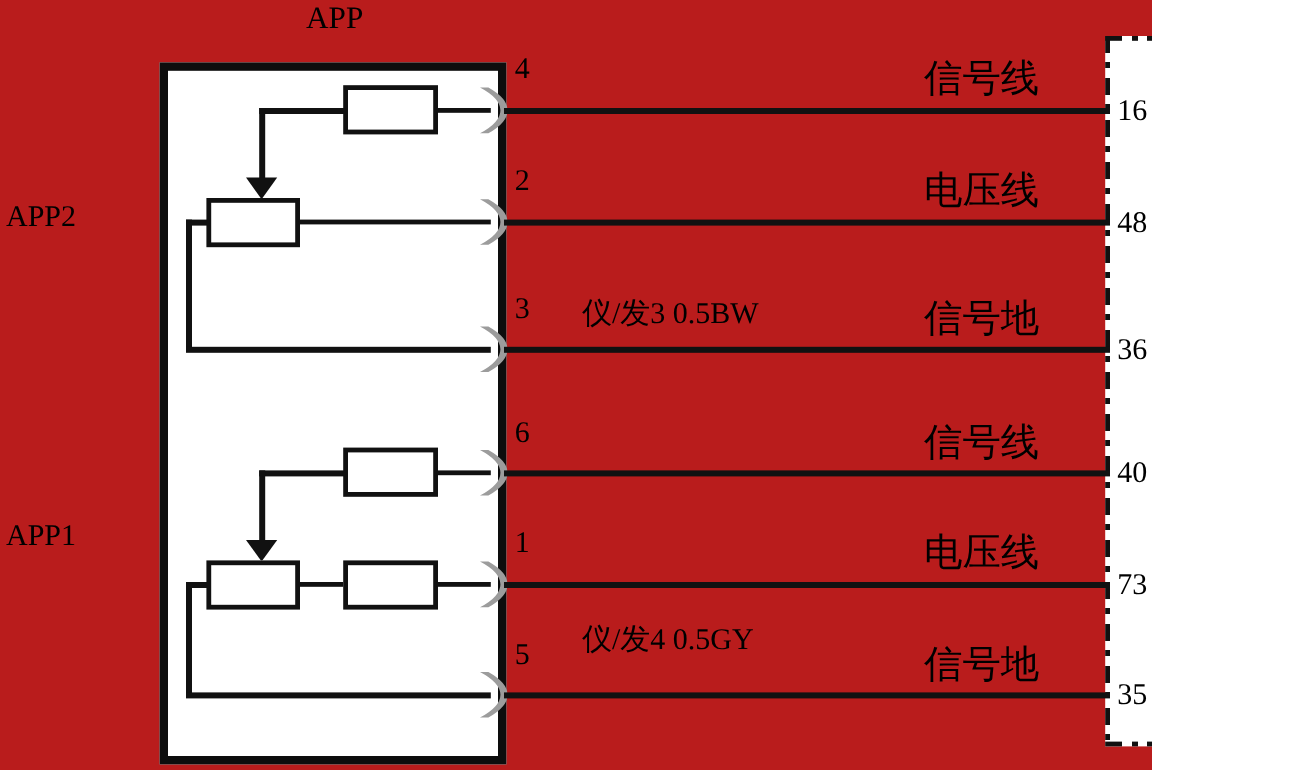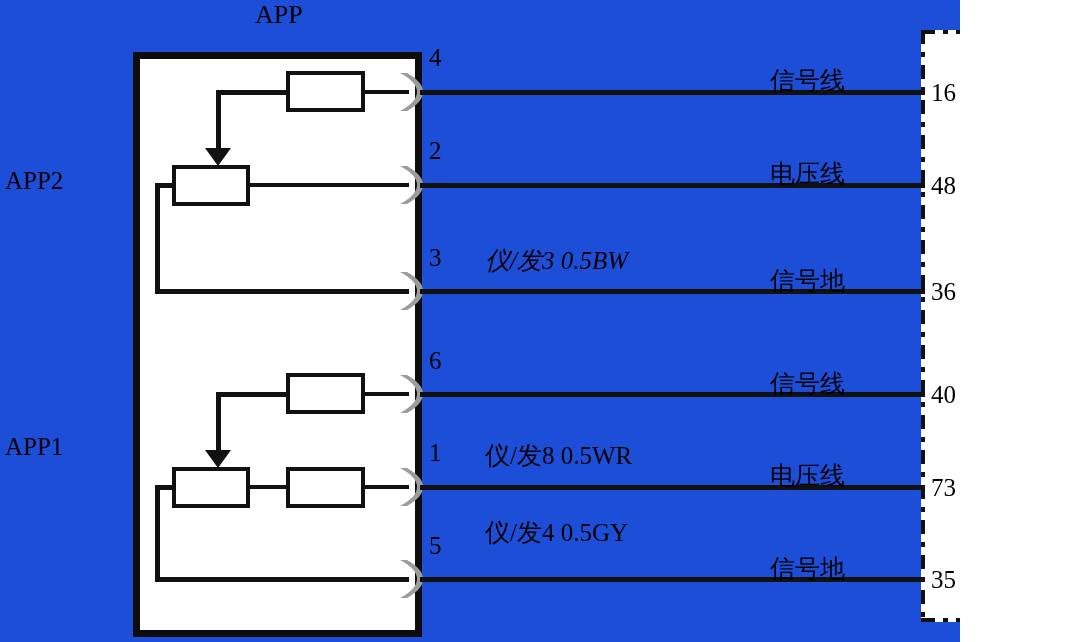--- a/index.html
+++ b/index.html
@@ -4,21 +4,21 @@
 <style>
   html,body{margin:0;padding:0;background:#ffffff;}
   body{
     font-family:"Liberation Serif","DejaVu Serif",serif;
     color:#000;
   }
   #stage{
     position:relative;
     width:960px;
     height:642px;
-    background:#1d4ed8;
+    background:#b91c1c;
     overflow:hidden;
   }
   .lbl{position:absolute;white-space:nowrap;line-height:1;}
 
   
   #app-title{left:255px;top:2px;font-size:26px;}
   #ecu-title{left:982px;top:0px;font-size:28px;}
   #app2-label{left:5px;top:168px;font-size:25px;}
   #app1-label{left:5px;top:434px;font-size:25px;}
 
@@ -84,21 +84,21 @@
     position:absolute;
     width:26px;height:44px;
     color:#9c9c9c;
     font-size:0;
   }
   .conn svg{display:block;}
 
   
   .pin-no{position:absolute;font-size:25px;}
   .wirecode{position:absolute;font-size:25px;white-space:nowrap;}
-  .func{position:absolute;font-size:25px;white-space:nowrap;margin-top:20px;}
+  .func{position:absolute;font-size:32px;white-space:nowrap;}
   .ecu-pin{position:absolute;font-size:25px;}
 
   
 </style>
 </head>
 <body>
 
 <div id="stage">
 
   <div class="lbl" id="app-title">APP</div>
@@ -186,30 +186,29 @@
 
   <div class="pin-no" style="left:429px;top:44px;">4</div>
   <div class="func" style="left:770px;top:44px;">信号线</div>
   <div class="ecu-pin" style="left:931px;top:79px;">16</div>
 
   <div class="pin-no" style="left:429px;top:137px;">2</div>
   <div class="func" style="left:770px;top:137px;">电压线</div>
   <div class="ecu-pin" style="left:931px;top:172px;">48</div>
 
   <div class="pin-no" style="left:429px;top:244px;">3</div>
-  <div class="wirecode" style="left:485px;top:244px;font-style:italic;">仪/发3  0.5BW</div>
+  <div class="wirecode" style="left:485px;top:244px;">仪/发3  0.5BW</div>
   <div class="func" style="left:770px;top:244px;">信号地</div>
   <div class="ecu-pin" style="left:931px;top:278px;">36</div>
 
   <div class="pin-no" style="left:429px;top:347px;">6</div>
   <div class="func" style="left:770px;top:347px;">信号线</div>
   <div class="ecu-pin" style="left:931px;top:381px;">40</div>
 
   <div class="pin-no" style="left:429px;top:439px;">1</div>
-  <div class="wirecode" style="left:485px;top:439px;">仪/发8  0.5WR</div>
   <div class="func" style="left:770px;top:439px;">电压线</div>
   <div class="ecu-pin" style="left:931px;top:474px;text-align:right;">73</div>
 
   <div class="pin-no" style="left:429px;top:532px;">5</div>
   <div class="wirecode" style="left:485px;top:516px;">仪/发4  0.5GY</div>
   <div class="func" style="left:770px;top:532px;">信号地</div>
   <div class="ecu-pin" style="left:931px;top:566px;">35</div>
 
 </div>
 

